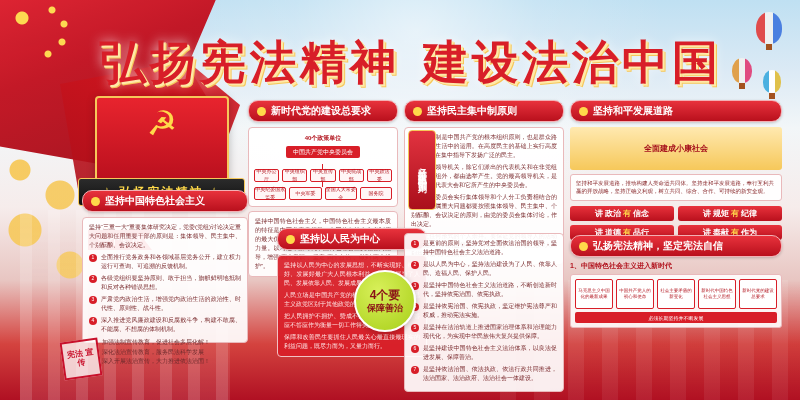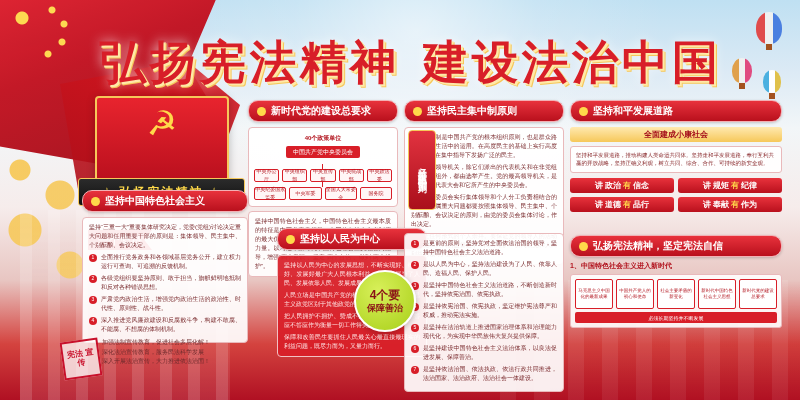--- a/index.html
+++ b/index.html
@@ -151,21 +151,21 @@
     background:linear-gradient(180deg,#e23340,#aa0f1b);
     color:#fff;font-size:9px;font-weight:bold;
     display:flex;align-items:center;justify-content:center;
     writing-mode:vertical-rl;letter-spacing:2px;
     border:1px solid #f6c85a;
   }
   
   .goal{
     background:linear-gradient(180deg,#ffe9b0,#f6c85a);
     border-radius:3px;color:#a5101c;font-size:8px;font-weight:bold;
-    text-align:center;padding:2px 0;margin-bottom:4px;
+    text-align:center;padding:16px 0;margin-bottom:4px;
   }
   .sloganbox{
     background:rgba(255,255,255,.92);border:1px solid #e9b9bb;border-radius:3px;
     padding:4px 5px;color:#8a2b2e;font-size:5.5px;line-height:1.5;margin-bottom:5px;
   }
   .fourhave{display:flex;flex-direction:column;gap:4px;}
   .fhrow{display:flex;gap:4px;}
   .chip{
     flex:1;display:flex;align-items:center;justify-content:center;gap:2px;
     height:15px;border-radius:3px;

